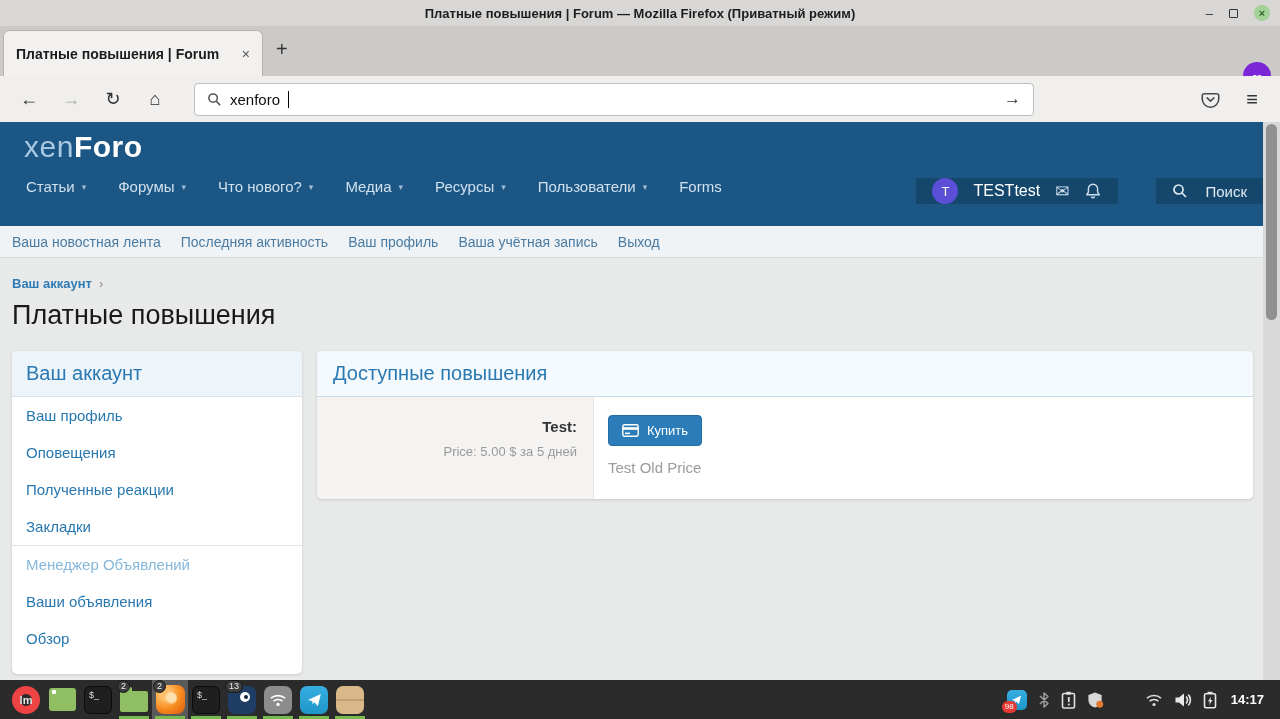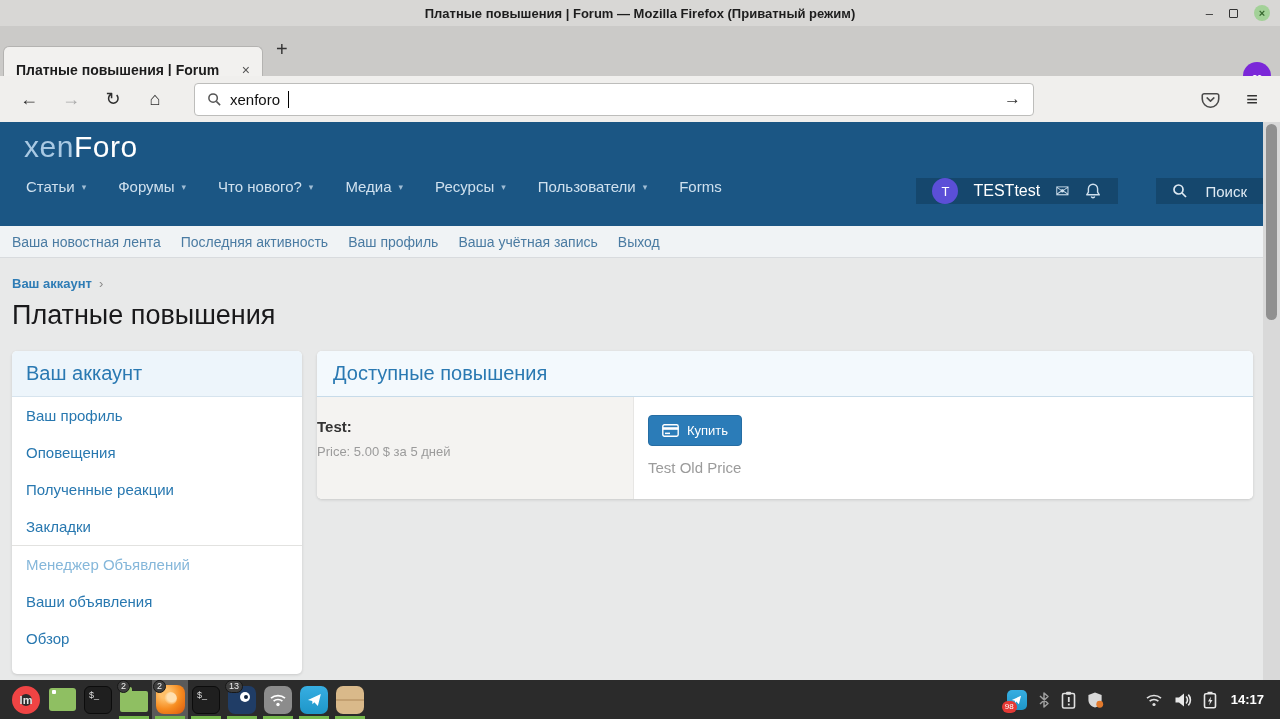--- a/index.html
+++ b/index.html
@@ -9,21 +9,21 @@
   
   .titlebar { position:absolute; top:0; left:0; right:0; height:26px; background:#d8d7d5; display:flex; align-items:center; justify-content:center; }
   .titlebar .title { font-size:13px; color:#1d1d1d; font-weight:bold; }
   .win-controls { position:absolute; right:10px; top:0; height:26px; display:flex; align-items:center; gap:16px; }
   .wbtn { font-size:13px; color:#333; cursor:default; line-height:1; }
   .maxbox { display:inline-block; width:9px; height:9px; border:1.5px solid #333; border-radius:1px; }
   .wclose { width:16px; height:16px; border-radius:50%; background:#a3d198; color:#37662f; font-size:11px; font-weight:bold; display:flex; align-items:center; justify-content:center; }
 
   
   .tabbar { position:absolute; top:26px; left:0; right:0; height:50px; background:#cbcac8; }
-  .tab { position:absolute; left:3px; top:20px; width:260px; height:46px; background:#f2f1ef; border:1px solid #b4b3b1; border-bottom:none; border-radius:6px 6px 0 0; display:flex; align-items:center; justify-content:space-between; padding:0 12px; }
+  .tab { position:absolute; left:3px; top:4px; width:260px; height:46px; background:#f2f1ef; border:1px solid #b4b3b1; border-bottom:none; border-radius:6px 6px 0 0; display:flex; align-items:center; justify-content:space-between; padding:0 12px; }
   .tab-title { font-size:14px; color:#1c1c1c; font-weight:bold; white-space:nowrap; overflow:hidden; }
   .tab-close { font-size:14px; color:#555; margin-left:8px; }
   .newtab { position:absolute; left:276px; top:12px; font-size:20px; color:#333; }
   .mask-badge { position:absolute; right:9px; top:36px; width:28px; height:28px; border-radius:50%; background:#7b27d8; display:flex; align-items:center; justify-content:center; color:#fff; font-size:15px; font-weight:bold; }
 
   
   .toolbar { position:absolute; top:76px; left:0; right:0; height:46px; background:#f0efed; display:flex; align-items:center; padding-left:14px; }
   .navbtn { width:30px; text-align:center; font-size:18px; color:#2f2f2f; margin-right:12px; }
   .navbtn.disabled { color:#a9a9a9; }
   .urlbar { margin-left:12px; width:840px; height:33px; background:#fff; border:1px solid #bdbdbb; border-radius:4px; display:flex; align-items:center; padding:0 12px; gap:8px; }
@@ -32,21 +32,21 @@
   .go-arrow { margin-left:auto; font-size:17px; color:#333; }
   .toolbar-right { margin-left:auto; display:flex; align-items:center; gap:26px; padding-right:22px; }
   .hamburger { font-size:20px; color:#333; }
 
   
   .page { position:absolute; top:122px; left:0; right:0; height:558px; background:#e8e9e9; overflow:hidden; }
 
   .forum-header { position:relative; height:104px; width:1263px; background:#1b5684; }
   .logo { position:absolute; left:24px; top:8px; font-size:30px; letter-spacing:.5px; }
   .logo .l1 { color:#a9c9e3; font-weight:300; }
-  .logo .l2 { color:#ffffff; font-weight:400; }
+  .logo .l2 { color:#ffffff; font-weight:700; }
   .nav-row { position:absolute; left:0; right:0; bottom:0; height:48px; display:flex; align-items:flex-start; padding-left:26px; }
   .nav-item { display:flex; align-items:center; gap:7px; margin-right:32px; font-size:15px; color:#cfe0ee; }
   .chev { font-size:9px; color:#9fbcd4; }
   .hdr-right { margin-left:auto; display:flex; align-items:stretch; gap:6px; }
   .user-chunk, .search-chunk { background:rgba(8,33,52,.28); display:flex; align-items:center; gap:15px; padding:0 16px; }
   .avatar { width:26px; height:26px; border-radius:50%; background:#5b4fd7; color:#fff; font-size:13px; display:flex; align-items:center; justify-content:center; }
   .username { color:#fff; font-size:16px; font-weight:500; }
   .mail-icon { font-size:17px; color:#cfe0ee; }
   .search-chunk { gap:17px;margin-left:32px; }
   .search-label { font-size:15px; color:#dfeaf3; }
@@ -62,21 +62,21 @@
   .columns { display:flex; gap:15px; margin:20px 27px 0 12px; }
   .panel { background:#fff; border-radius:5px; box-shadow:0 1px 3px rgba(0,0,0,.14); overflow:hidden; }
   .sidebar { width:290px; height:323px; flex:none; }
   .sb-header { padding:11px 14px; font-size:20px; color:#2a79b2; background:#edf5fb; border-bottom:1px solid #d7e4ee; }
   .sb-item { padding:10px 14px; font-size:15px; color:#2878b0; }
   .sb-item.section { color:#85b7da; border-top:1px solid #e2e2e0; }
 
   .main { flex:1; height:148px; display:flex; flex-direction:column; }
   .main-header { padding:11px 16px; font-size:20px; color:#2a79b2; background:#f3f9fd; border-bottom:1px solid #c7dbe9; }
   .main-body { display:flex; flex:1; }
-  .price-cell { width:316px; flex:none; background:#f4f3f1; text-align:left; padding:21px 16px 0 0; }
+  .price-cell { width:276px; flex:none; background:#f4f3f1; text-align:right; padding:21px 16px 0 0; }
   .upgrade-name { font-size:15px; font-weight:bold; color:#333; margin-bottom:7px; }
   .price-line { font-size:13px; color:#9b9b9b; line-height:1.5; }
   .old-price { color:#cf3a32; text-decoration:line-through; }
   .action-cell { flex:1; background:#fff; border-left:1px solid #e7e6e4; padding:18px 8px 0 14px; }
   .buy-btn { display:inline-flex; align-items:center; gap:8px; background:#2b7cb8; border:1px solid #266da3; border-radius:4px; padding:7px 13px; color:#fff; font-size:13px; }
   .upgrade-note { margin-top:13px; font-size:15px; color:#9b9b9b; }
 
   
   .scrollbar { position:absolute; top:0; right:0; width:17px; height:558px; background:#d9d9d9; }
   .scroll-thumb { position:absolute; top:2px; left:3px; width:11px; height:196px; border-radius:6px; background:#909090; }

